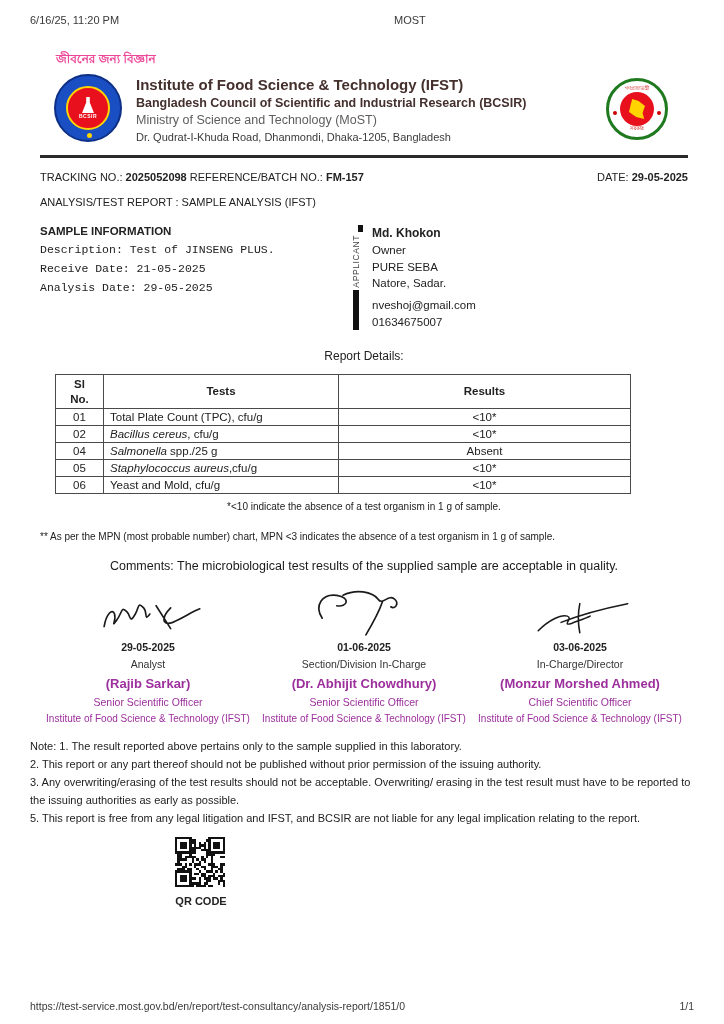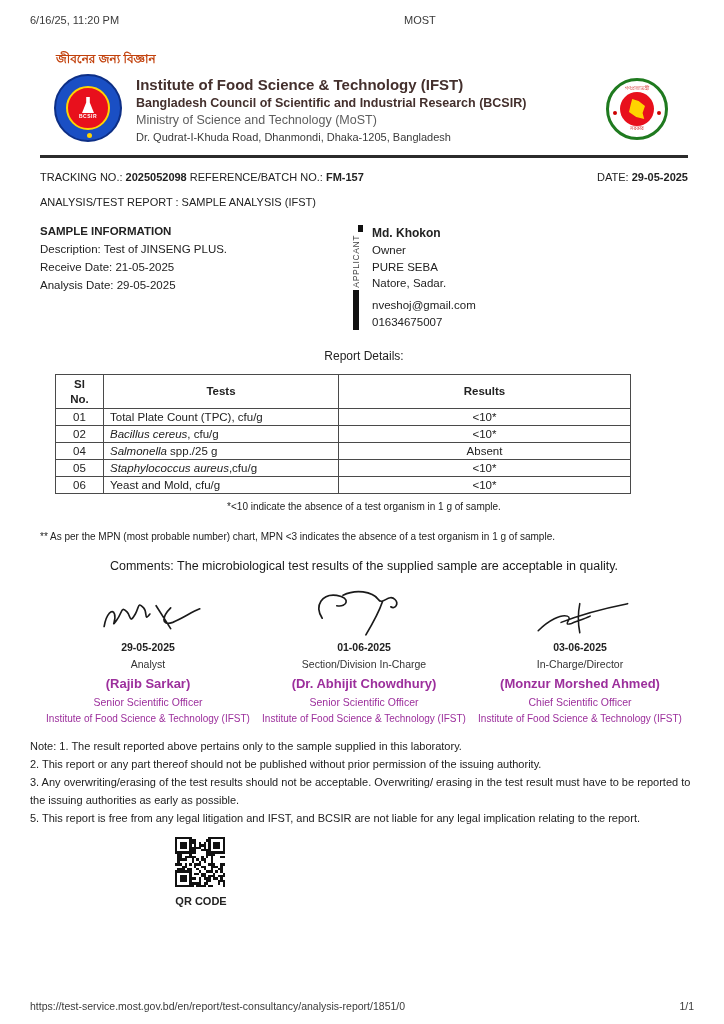--- a/index.html
+++ b/index.html
@@ -1,26 +1,26 @@
 <!DOCTYPE html>
 <html><head>
 <meta charset="utf-8">
 <style>
   * { margin:0; padding:0; box-sizing:border-box; }
   html,body { width:724px; height:1024px; background:#ffffff; font-family:"Liberation Sans", sans-serif; color:#222; }
   body { position:relative; overflow:hidden; }
 
   .print-hdr { position:absolute; top:14px; left:30px; right:30px; font-size:11px; color:#3a3a3a; }
-  .print-hdr .ptitle { position:absolute; left:374px; top:0; }
+  .print-hdr .ptitle { position:absolute; left:364px; top:0; }
   .print-ftr { position:absolute; bottom:12px; left:30px; right:30px; font-size:10.5px; color:#3a3a3a; }
   .print-ftr .pnum { position:absolute; right:0; top:0; }
 
   .content { position:absolute; top:50px; left:0; width:724px; padding:0 36px 0 40px; }
 
-  .tagline { font-size:12px; font-weight:bold; color:#c2410c; margin-left:16px; margin-bottom:4px; }
+  .tagline { font-size:12px; font-weight:bold; color:#ec4899; margin-left:16px; margin-bottom:4px; }
 
   .hdr-row { display:flex; align-items:flex-start; }
   .logo-bcsir { width:68px; height:68px; border-radius:50%; background:#1a4fc4; border:2px solid #0d2f86; position:relative; flex:0 0 auto; margin-left:14px; }
   .logo-bcsir .inner { position:absolute; left:10px; top:10px; width:44px; height:44px; border-radius:50%; background:#e8101c; border:2px solid #ffd400; display:flex; align-items:center; justify-content:center; flex-direction:column; }
   .logo-bcsir .flask { width:12px; height:16px; background:#fff; clip-path:polygon(35% 0,65% 0,65% 35%,100% 100%,0 100%,35% 35%); }
   .logo-bcsir .lbl { font-size:5px; color:#fff; font-weight:bold; letter-spacing:.5px; }
   .logo-bcsir .ring-dot { position:absolute; width:5px; height:5px; background:#ffd400; border-radius:50%; left:31px; bottom:2px; }
 
   .hdr-text { margin-left:14px; padding-top:2px; }
   .hdr-text .l1 { font-size:15px; font-weight:bold; color:#44302d; line-height:1.25; }
@@ -37,21 +37,21 @@
 
   .rule { height:3px; background:#2b2b2b; margin-top:9px; }
 
   .meta-row { display:flex; justify-content:space-between; margin-top:13px; font-size:11px; color:#222; }
   .meta-row b { font-weight:bold; }
   .report-title { margin-top:13px; font-size:11px; }
 
   .info-row { display:flex; margin-top:17px; }
   .sample-info { width:300px; font-size:11.5px; }
   .sample-info .si-h { font-weight:bold; margin-bottom:6px; }
-  .sample-info div+div { margin-top:6px; }
+  .sample-info div+div { margin-top:6px;font-family:Liberation Mono, monospace; }
 
   .applicant { display:flex; margin-left:8px; }
   .app-side { display:flex; flex-direction:column; align-items:center; width:16px; margin-right:8px; }
   .app-side .sq { width:5px; height:7px; background:#111; align-self:flex-end; margin-right:1px; }
   .app-side .vtext { writing-mode:vertical-rl; transform:rotate(180deg); font-size:8.5px; letter-spacing:.6px; color:#444; margin:3px 0; }
   .app-side .bar { width:6px; flex:1 1 auto; min-height:34px; background:#111; }
   .app-details { font-size:11.5px; line-height:1.45; }
   .app-details .nm { font-weight:bold; font-size:12px; }
   .app-details .gap { margin-top:5px; }
 

